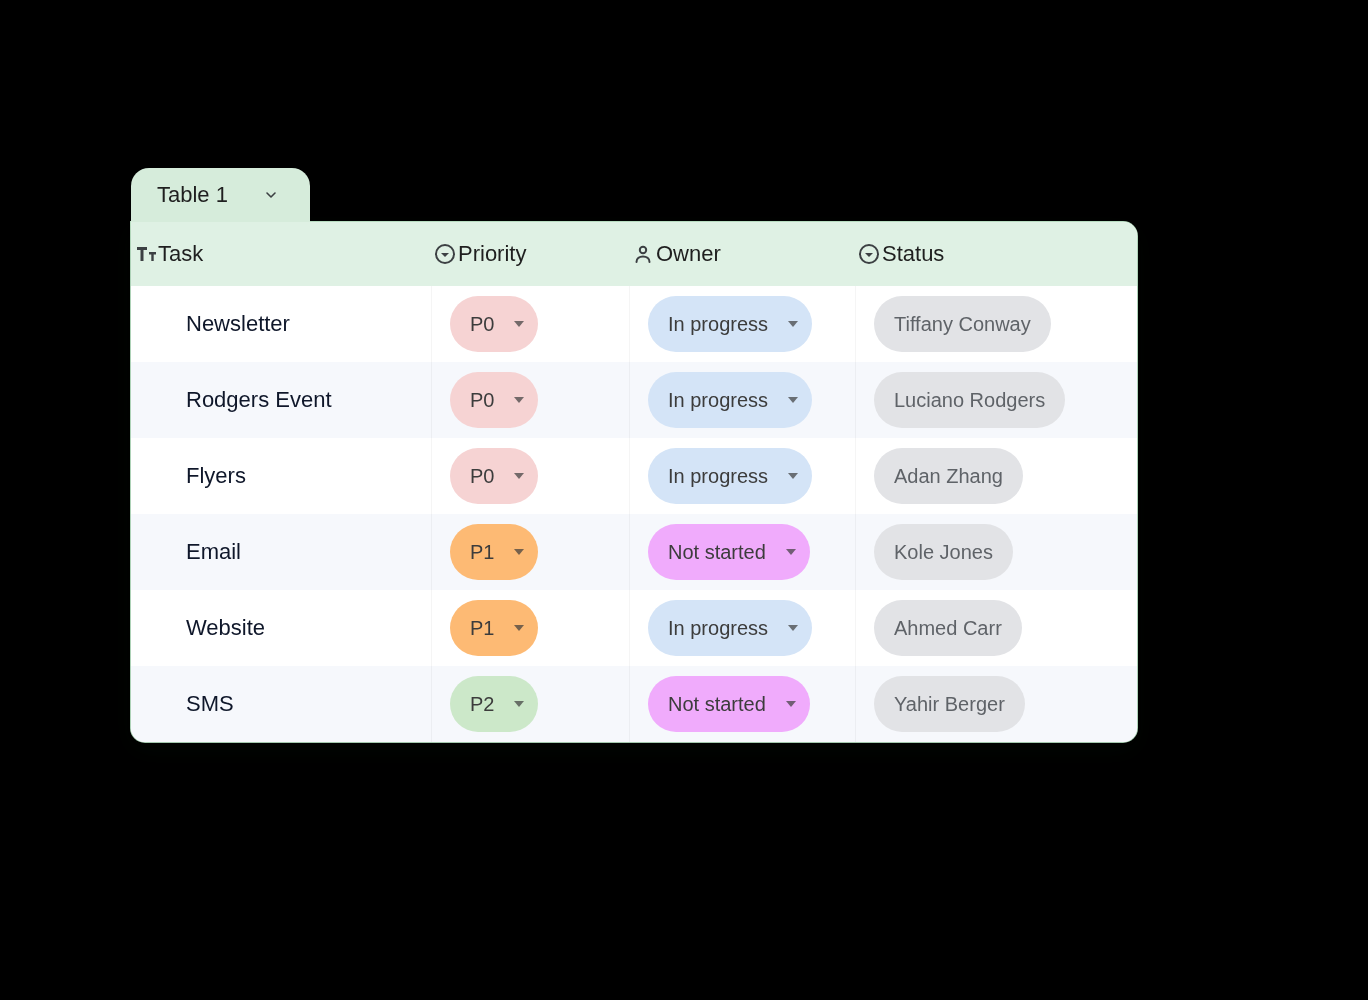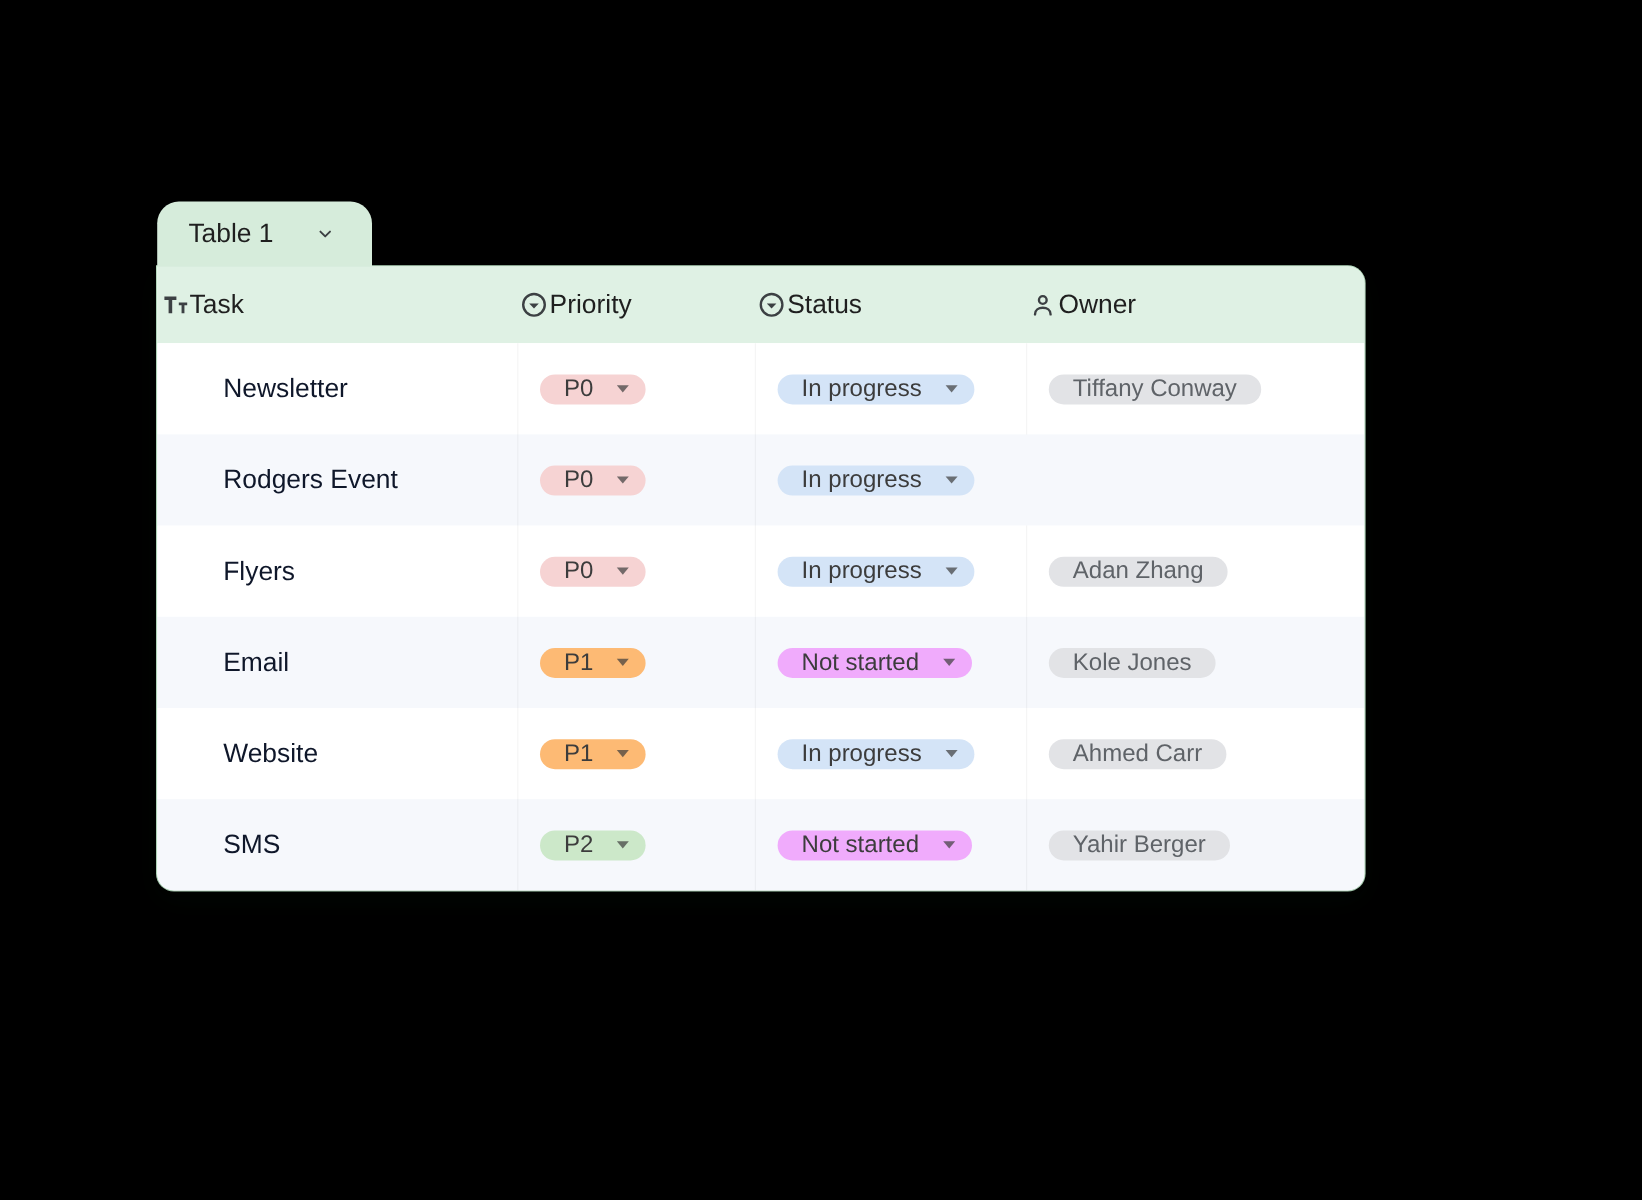--- a/index.html
+++ b/index.html
@@ -104,21 +104,21 @@
 
   
   .pill {
     display: inline-flex;
     align-items: center;
     border-radius: 999px;
     font-size: 20px;
     font-weight: 500;
     color: #424446;
     line-height: 1;
-    height: 25px;
+    height: 56px;
     padding: 0 16px;
   }
   .pill-drop {
     gap: 20px;
     padding: 0 14px 0 20px;
     cursor: pointer;
   }
   .pill-drop .caret {
     width: 0; height: 0;
     border-left: 5px solid transparent;
@@ -177,38 +177,38 @@
           <svg width="24" height="24" viewBox="0 0 24 24" fill="none" stroke="#3c4043" stroke-width="2">
               <circle cx="12" cy="12" r="9"></circle>
               <path d="M8 11l4 4 4-4" fill="#3c4043" stroke="none"></path>
             </svg>
         </span>
         <span>Priority</span>
       </div>
 
       <div class="header-cell">
         <span class="header-icon">
+          <svg width="24" height="24" viewBox="0 0 24 24" fill="none" stroke="#3c4043" stroke-width="2" stroke-linecap="round">
+              <circle cx="12" cy="8" r="3.2"></circle>
+              <path d="M5.5 20c0-3.6 3-5.5 6.5-5.5s6.5 1.9 6.5 5.5"></path>
+            </svg>
+        </span>
+        <span>Owner</span>
+      </div>
+
+      <div class="header-cell">
+        <span class="header-icon">
           <svg width="24" height="24" viewBox="0 0 24 24" fill="none" stroke="#3c4043" stroke-width="2">
               <circle cx="12" cy="12" r="9"></circle>
               <path d="M8 11l4 4 4-4" fill="#3c4043" stroke="none"></path>
             </svg>
         </span>
         <span>Status</span>
       </div>
 
-      <div class="header-cell">
-        <span class="header-icon">
-          <svg width="24" height="24" viewBox="0 0 24 24" fill="none" stroke="#3c4043" stroke-width="2" stroke-linecap="round">
-              <circle cx="12" cy="8" r="3.2"></circle>
-              <path d="M5.5 20c0-3.6 3-5.5 6.5-5.5s6.5 1.9 6.5 5.5"></path>
-            </svg>
-        </span>
-        <span>Owner</span>
-      </div>
-
     </div>
 
     <div class="rows" id="rows">
         <div class="row">
           <div class="cell cell-task">
             <span>Newsletter</span>
           </div>
           <div class="cell">
             <span class="pill pill-drop p-P0">
               <span>P0</span>
@@ -236,20 +236,25 @@
               <span>P0</span>
               <span class="caret"></span>
             </span>
           </div>
           <div class="cell">
             <span class="pill pill-drop s-in-progress">
               <span>In progress</span>
               <span class="caret"></span>
             </span>
           </div>
+          <div class="cell">
+            <span class="pill pill-owner">
+              <span>Luciano Rodgers</span>
+            </span>
+          </div>
         </div>
         <div class="row">
           <div class="cell cell-task">
             <span>Flyers</span>
           </div>
           <div class="cell">
             <span class="pill pill-drop p-P0">
               <span>P0</span>
               <span class="caret"></span>
             </span>

